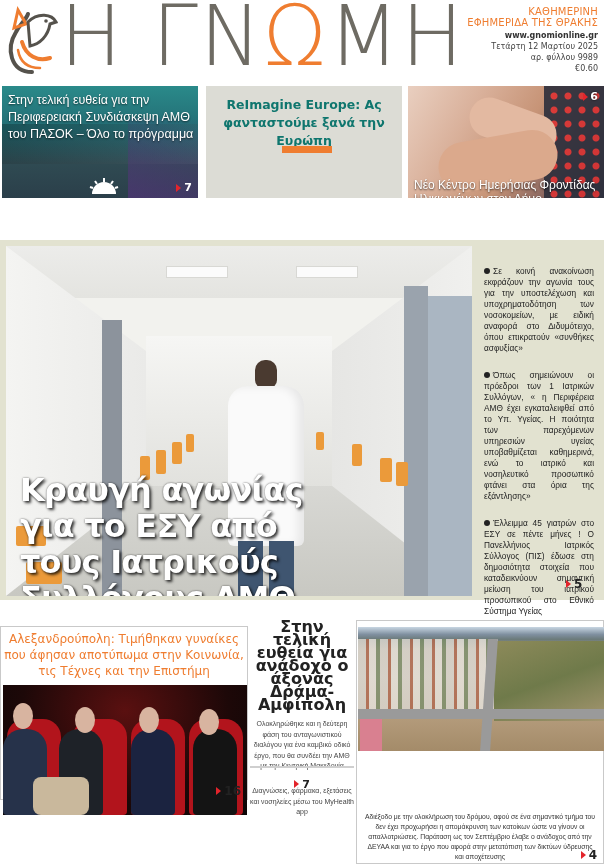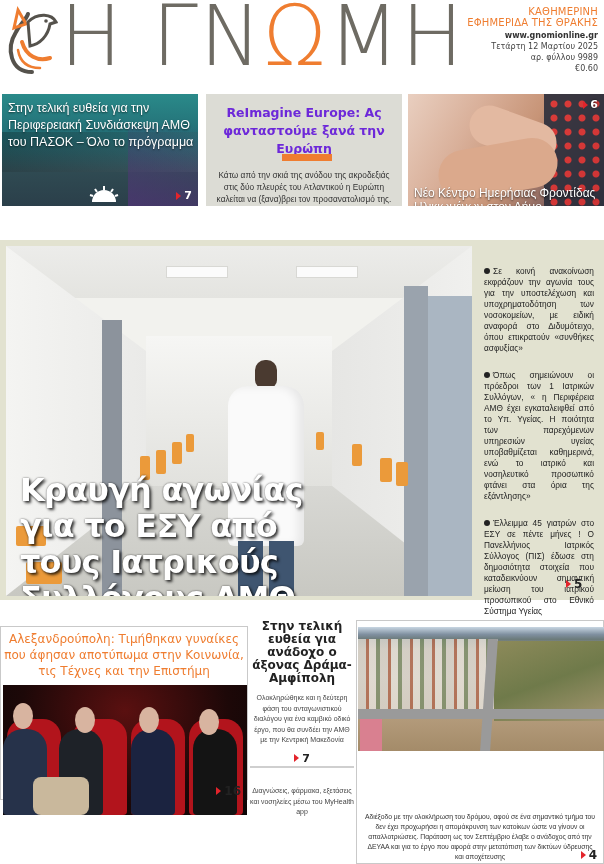--- a/index.html
+++ b/index.html
@@ -10,34 +10,34 @@
   .masthead { position: absolute; left: 0; top: 0; width: 604px; height: 80px; }
   .logo-bird { position: absolute; left: 4px; top: 2px; width: 58px; height: 74px; }
   .logo-text { position: absolute; left: 60px; top: -6px; font-family: "DejaVu Sans", sans-serif; font-size: 84px; font-weight: 300; letter-spacing: 2px; color: #6e6b63; line-height: 1; transform: scaleX(0.98); transform-origin: left; }
   .logo-text .omega { color: #ef7d30; }
   .paper-info { position: absolute; right: 6px; top: 6px; text-align: right; font-family: "DejaVu Sans", sans-serif; line-height: 11px; }
   .paper-info .tag1, .paper-info .tag2 { color: #ef7d30; font-size: 10px; letter-spacing: 0.2px; }
   .paper-info .url { color: #333; font-size: 8px; font-weight: bold; margin-top: 2px; }
   .paper-info .date, .paper-info .issue, .paper-info .price { color: #444; font-size: 8px; }
 
   
-  .teaser { position: absolute; top: 94px; height: 112px; overflow: hidden; padding-left: 6px; }
+  .teaser { position: absolute; top: 86px; height: 112px; overflow: hidden; padding-left: 6px; }
   .t-pasok { left: 2px; width: 196px; background: linear-gradient(180deg, #2a8a8a 0%, #236b73 40%, #2f4a52 70%, #2b3f4a 100%); }
   .t-pasok .shape { position: absolute; left: 0; right: 0; top: 38px; height: 40px; background: linear-gradient(160deg, rgba(0,0,0,0.25), rgba(255,255,255,0.05)); }
   .t-pasok .purple { position: absolute; right: 0; bottom: 0; width: 70px; height: 80px; background: linear-gradient(200deg, rgba(100,60,140,0.0), rgba(90,50,130,0.6)); }
   .t-pasok .headline { position: absolute; left: 6px; top: 6px; right: 4px; color: #fff; font-size: 12.5px; line-height: 17px; text-shadow: 0 1px 2px rgba(0,0,0,0.6); }
   .pasok-logo { position: absolute; left: 72px; top: 92px; width: 60px; text-align: center; color: #fff; }
   .pasok-logo .sun { width: 30px; height: 16px; margin: 0 auto; position: relative; }
   .pasok-logo .name { font-family: "DejaVu Serif", serif; font-weight: bold; font-size: 12px; line-height: 13px; }
   .pasok-logo .sub { font-size: 6px; line-height: 8px; }
   .pg-ref { position: absolute; font-family: "DejaVu Sans", sans-serif; font-weight: bold; font-size: 11px; display: flex; align-items: center; gap: 3px; }
   .pg-ref .arrow { width: 0; height: 0; border-top: 4px solid transparent; border-bottom: 4px solid transparent; border-left: 5px solid #e3242b; display: inline-block; }
 
   .t-europe { left: 206px; width: 196px; background: #dcdcd5; }
-  .t-europe .headline { position: absolute; left: 8px; right: 8px; top: 10px; text-align: center; font-family: "DejaVu Sans", sans-serif; font-weight: bold; font-size: 12.5px; line-height: 18px; color: #6d28d9; }
+  .t-europe .headline { position: absolute; left: 8px; right: 8px; top: 10px; text-align: center; font-family: "DejaVu Sans", sans-serif; font-weight: bold; font-size: 12.5px; line-height: 18px; color: #0f766e; }
   .t-europe .bar { position: absolute; left: 76px; top: 60px; width: 50px; height: 7px; background: #ef7d30; }
   .t-europe .summary { position: absolute; left: 6px; right: 6px; top: 75px; text-align: center; font-size: 8.3px; line-height: 12px; color: #333; }
 
   .t-care { left: 408px; width: 196px; background: linear-gradient(120deg, #e9cfc0 0%, #d9b09a 30%, #c79477 55%, #8f6a62 75%, #3b3b47 100%); }
   .t-care .hand1 { position: absolute; left: 30px; top: 50px; width: 120px; height: 50px; border-radius: 40px; background: #dba98c; transform: rotate(-10deg); }
   .t-care .hand2 { position: absolute; left: 60px; top: 20px; width: 90px; height: 40px; border-radius: 30px; background: #e3b9a1; transform: rotate(20deg); }
   .t-care .dots { position: absolute; right: 0; top: 0; width: 60px; height: 140px; background: radial-gradient(circle at 10px 10px, #d33 3px, transparent 4px) 0 0/14px 14px, #2d2f3c; opacity: 0.9; }
   .t-care .headline { position: absolute; left: 6px; right: 4px; top: 92px; color: #fff; font-size: 12px; line-height: 14px; text-shadow: 0 1px 2px rgba(0,0,0,0.7); }
   .page-badge { position: absolute; right: 6px; top: 4px; color: #fff; font-family: "DejaVu Sans", sans-serif; font-weight: bold; font-size: 11px; text-shadow: 0 0 2px #000; display: flex; align-items: center; gap: 2px; }
 
@@ -73,21 +73,21 @@
   .person { position: absolute; top: 44px; width: 44px; height: 86px; border-radius: 20px 20px 4px 4px; }
   .face { position: absolute; top: 48px; width: 20px; height: 26px; border-radius: 50%; background: #d8b4a0; }
   .box-women .summary { position: absolute; left: 4px; right: 4px; top: 194px; text-align: center; font-size: 7.2px; line-height: 11px; color: #333; }
   .box-women .pg-ref { right: 6px; bottom: 1px; font-size: 12px; }
 
   
   .col-mid { position: absolute; left: 250px; top: 616px; width: 104px; height: 248px; }
   .col-mid .story { position: absolute; left: 0; right: 0; text-align: center; }
   .col-mid .story1 { top: 4px; }
   .col-mid .story2 { top: 150px; border-top: 2px solid #cfcfcf; padding-top: 10px; }
-  .col-mid .headline { font-family: "DejaVu Sans", sans-serif; font-weight: bold; font-size: 12px; line-height: 13px; color: #222; }
+  .col-mid .headline { font-family: "DejaVu Sans", sans-serif; font-weight: bold; font-size: 16px; line-height: 13px; color: #222; }
   .col-mid .story2 .headline { font-weight: normal; font-size: 9.3px; }
   .col-mid .summary { font-size: 7px; line-height: 10.5px; color: #444; margin-top: 8px; }
   .col-mid .pg-ref { position: relative; display: flex; justify-content: center; margin-top: 6px; font-size: 11px; }
 
   
   .box-road { position: absolute; left: 356px; top: 620px; width: 248px; height: 244px; border: 1px solid #c9c9c9; background: #fff; }
   .aerial { position: absolute; left: 1px; top: 6px; width: 246px; height: 124px; background: linear-gradient(180deg, #c8d6e2 0%, #8090a0 6%, #6b7a7a 10%, #b8aa98 18%, #c9b8a4 40%, #b59d7d 70%, #a48b69 100%); overflow: hidden; }
   .aerial .city { position: absolute; left: 0; top: 12px; width: 140px; height: 70px; background: repeating-linear-gradient(90deg, #d8d4cc 0 8px, #b06a50 8px 11px, #e4e0d8 11px 18px, #7d8e6a 18px 22px); opacity: 0.85; }
   .aerial .fields { position: absolute; right: 0; top: 14px; width: 110px; height: 80px; background: linear-gradient(160deg, #8d8a5a, #6f7a4a 50%, #a59670); }
   .aerial .road { position: absolute; left: 126px; top: 12px; width: 10px; height: 112px; background: #9a9a9a; transform: skewX(-4deg); }
@@ -140,21 +140,20 @@
   </div>
   <div class="pg-ref" style="right:6px; bottom:4px; color:#fff;">
     <span class="arrow"></span>
     <span>7</span>
   </div>
 </section>
 
 <section class="teaser t-europe">
   <div class="headline">ReImagine Europe: Ας φανταστούμε ξανά την Ευρώπη</div>
   <div class="bar"></div>
-  <div class="summary">Κάτω από την σκιά της ανόδου της ακροδεξιάς στις δύο πλευρές του Ατλαντικού η Ευρώπη καλείται να (ξανα)βρει τον προσανατολισμό της.</div>
   <div class="pg-ref" style="left:86px; top:118px; color:#222;">
     <span class="arrow"></span>
     <span>8-9</span>
   </div>
 </section>
 
 <section class="teaser t-care">
   <div class="dots"></div>
   <div class="hand2"></div>
   <div class="hand1"></div>

